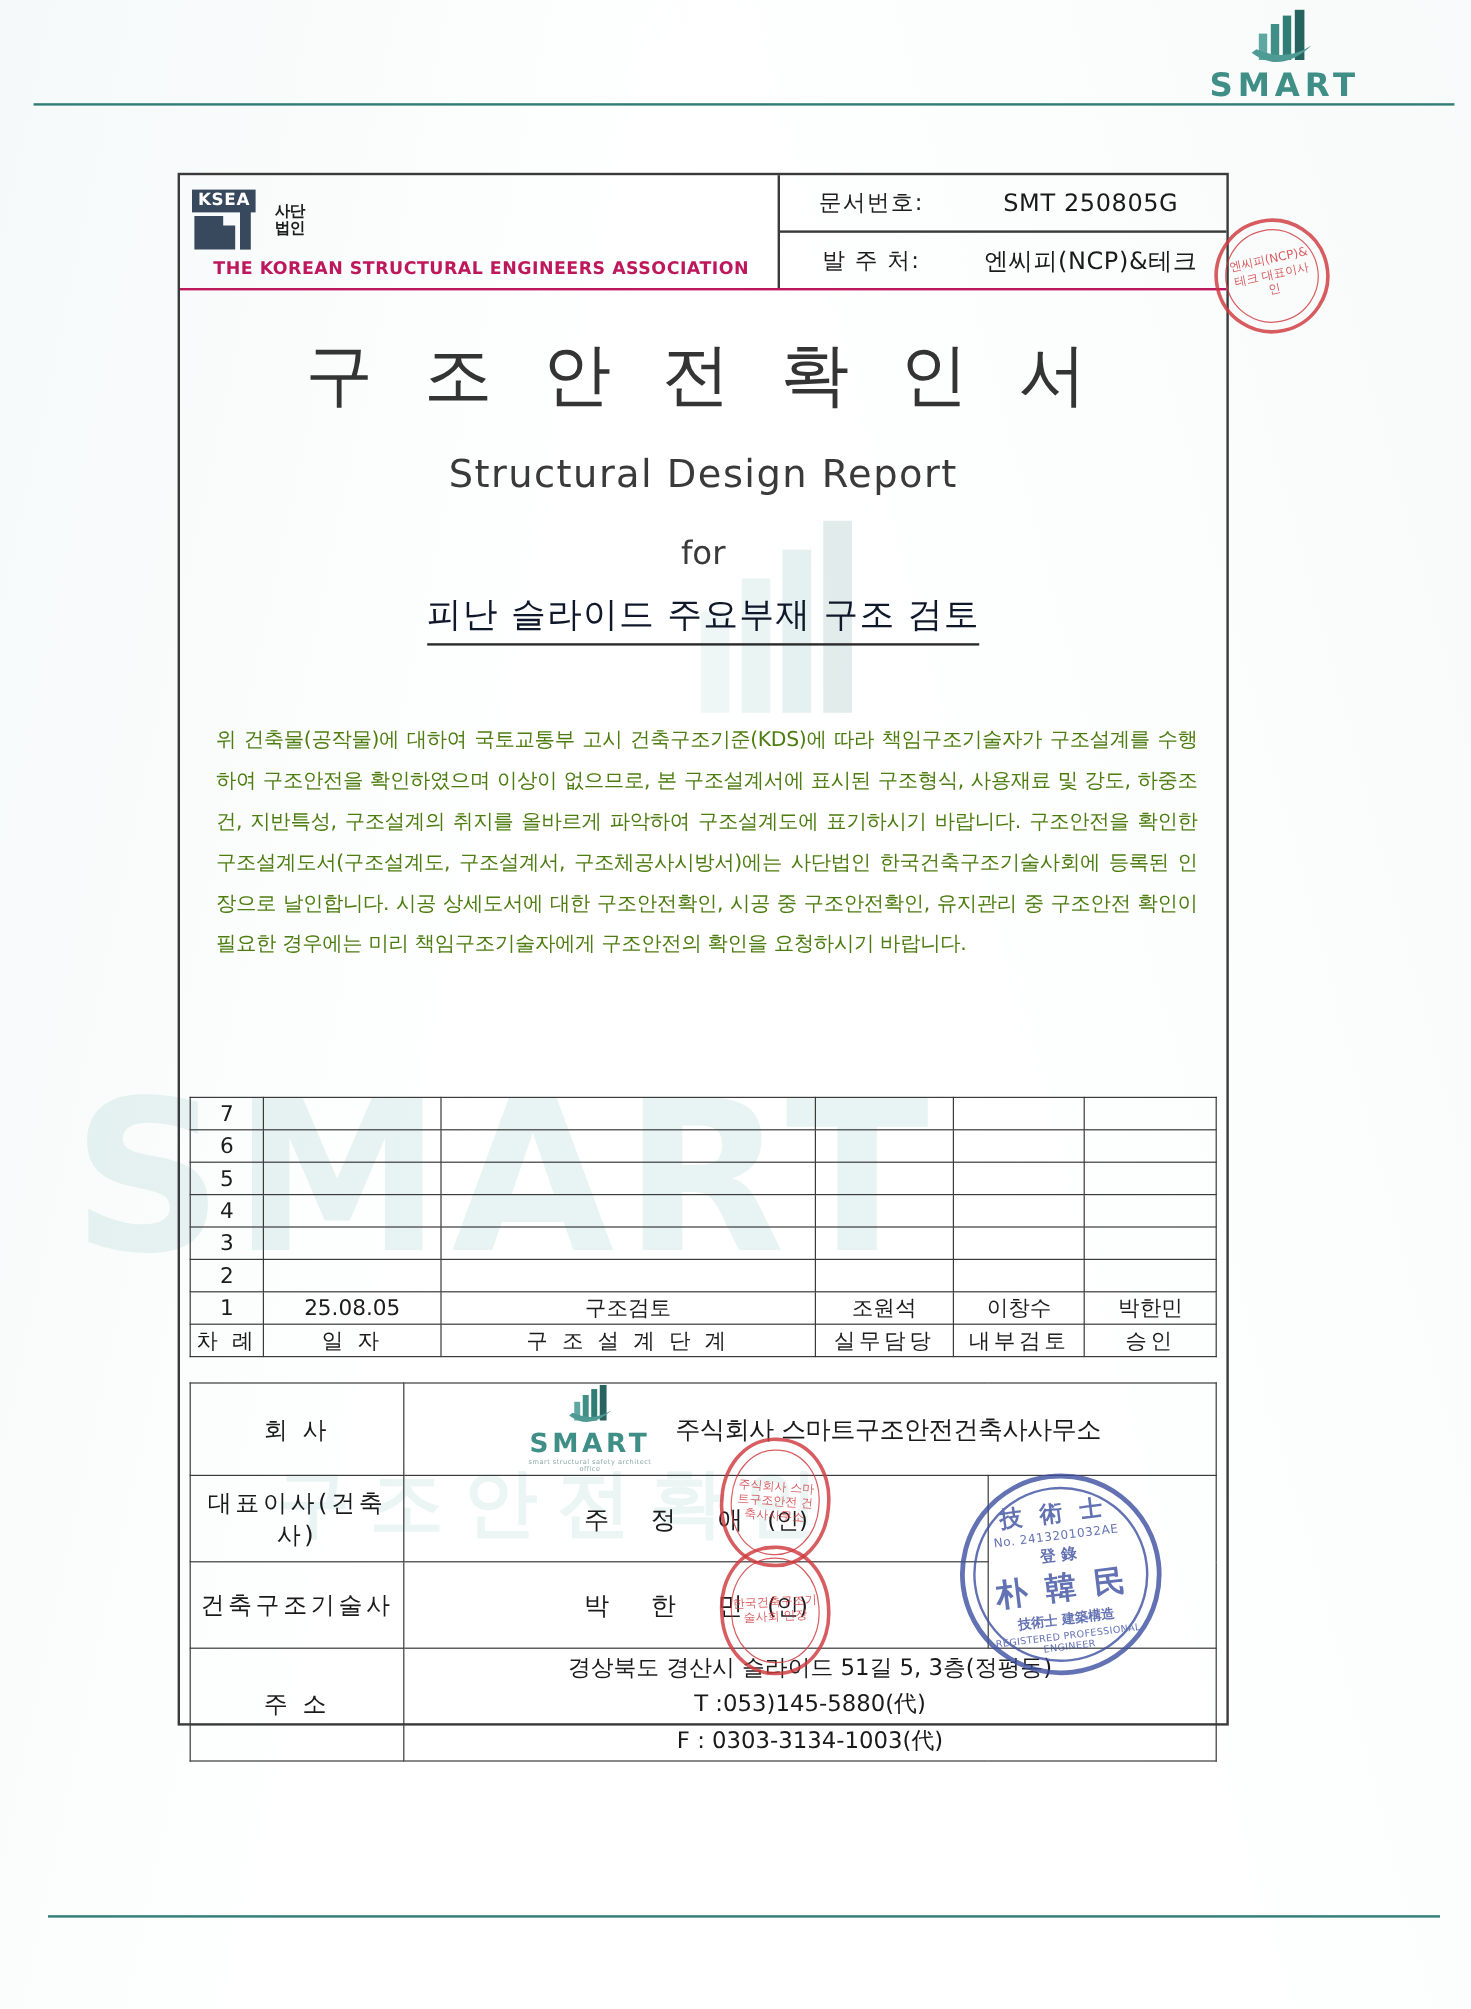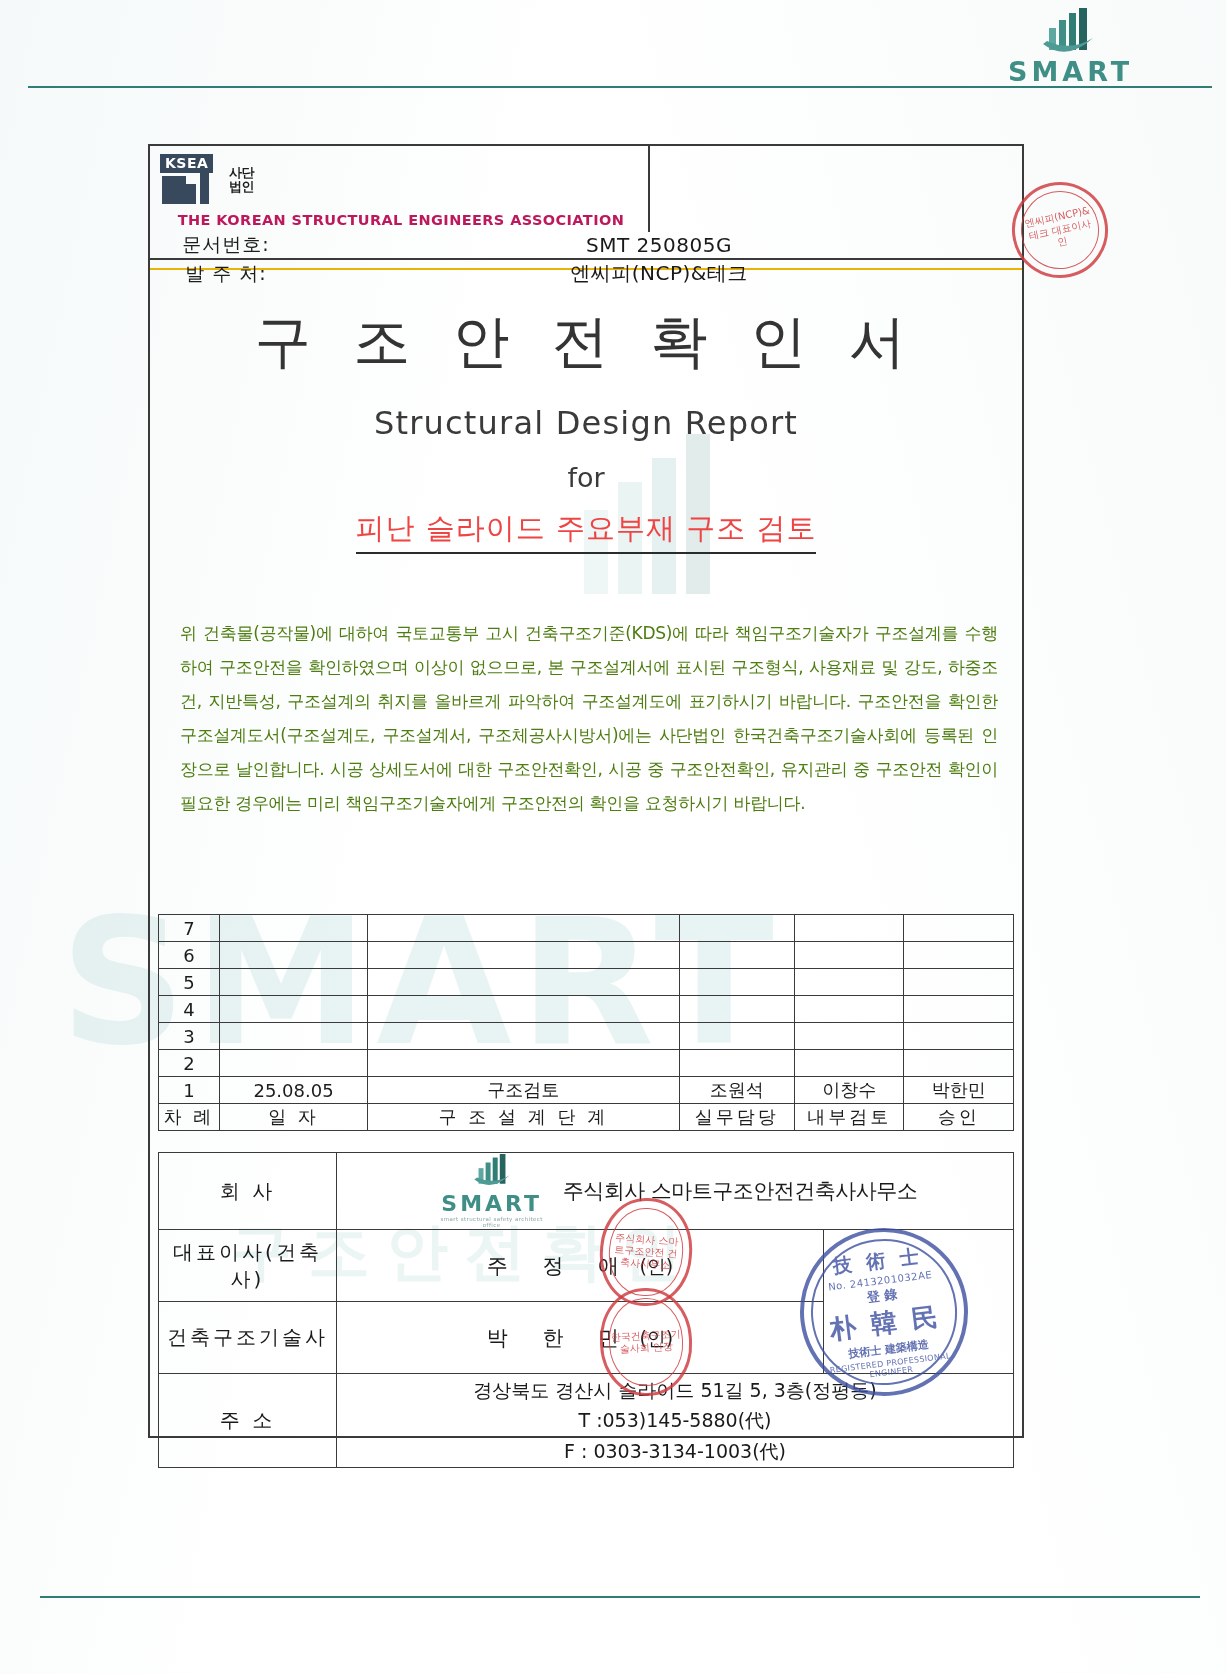--- a/index.html
+++ b/index.html
@@ -70,21 +70,21 @@
   
   .doc-frame {
     position: absolute;
     left: 148px; top: 144px;
     width: 876px; height: 1294px;
     border: 2px solid #3a3a3a;
     background: transparent;
   }
 
   
-  .doc-header { display: flex; height: 124px; border-bottom: 2px solid #eab308; flex-direction: column; }
+  .doc-header { display: flex; height: 96px; border-bottom: 2px solid #be185d; }
   .ksea-cell {
     width: 500px; border-right: 2px solid #3a3a3a;
     padding: 8px 6px 4px 10px;
     display: flex; flex-direction: column; justify-content: center;
   }
   .ksea-top { display: flex; align-items: center; gap: 7px; }
   .ksea-logo { position: relative; width: 62px; height: 52px; flex: none; }
   .ksea-badge {
     position: absolute; left: 0; top: 0;
     background: #38495e; color: #fff;
@@ -119,23 +119,23 @@
 
   
   .title-block { padding: 40px 0 0; text-align: center; }
   .doc-title {
     font-size: 57px; font-weight: 500; letter-spacing: 12px;
     color: #343434; line-height: 1.12;
   }
   .doc-subtitle {
     font-size: 32px; color: #3a3a3a; margin-top: 30px; letter-spacing: 1.2px;
   }
-  .doc-for { font-size: 27px; color: #3a3a3a; margin-top: 20px; }
+  .doc-for { font-size: 27px; color: #3a3a3a; margin-top: 32px; }
   .doc-scope {
-    display: inline-block; font-size: 29px; color: #ef4444;
+    display: inline-block; font-size: 29px; color: #0f172a;
     margin-top: 16px; letter-spacing: 1px;
     border-bottom: 2px solid #2b2b2b; padding-bottom: 3px;
   }
 
   
   .body-text {
     margin: 62px 24px 0 30px;
     font-size: 17px; line-height: 2.0; color: #4d7c0f;
     text-align: justify; letter-spacing: -0.3px;
   }

